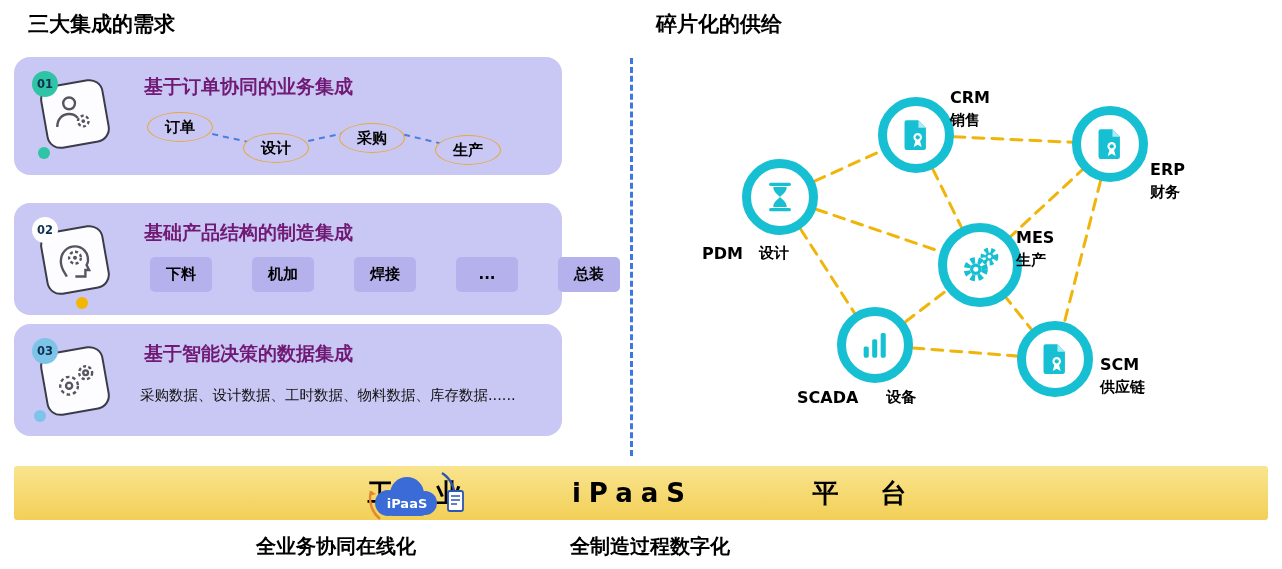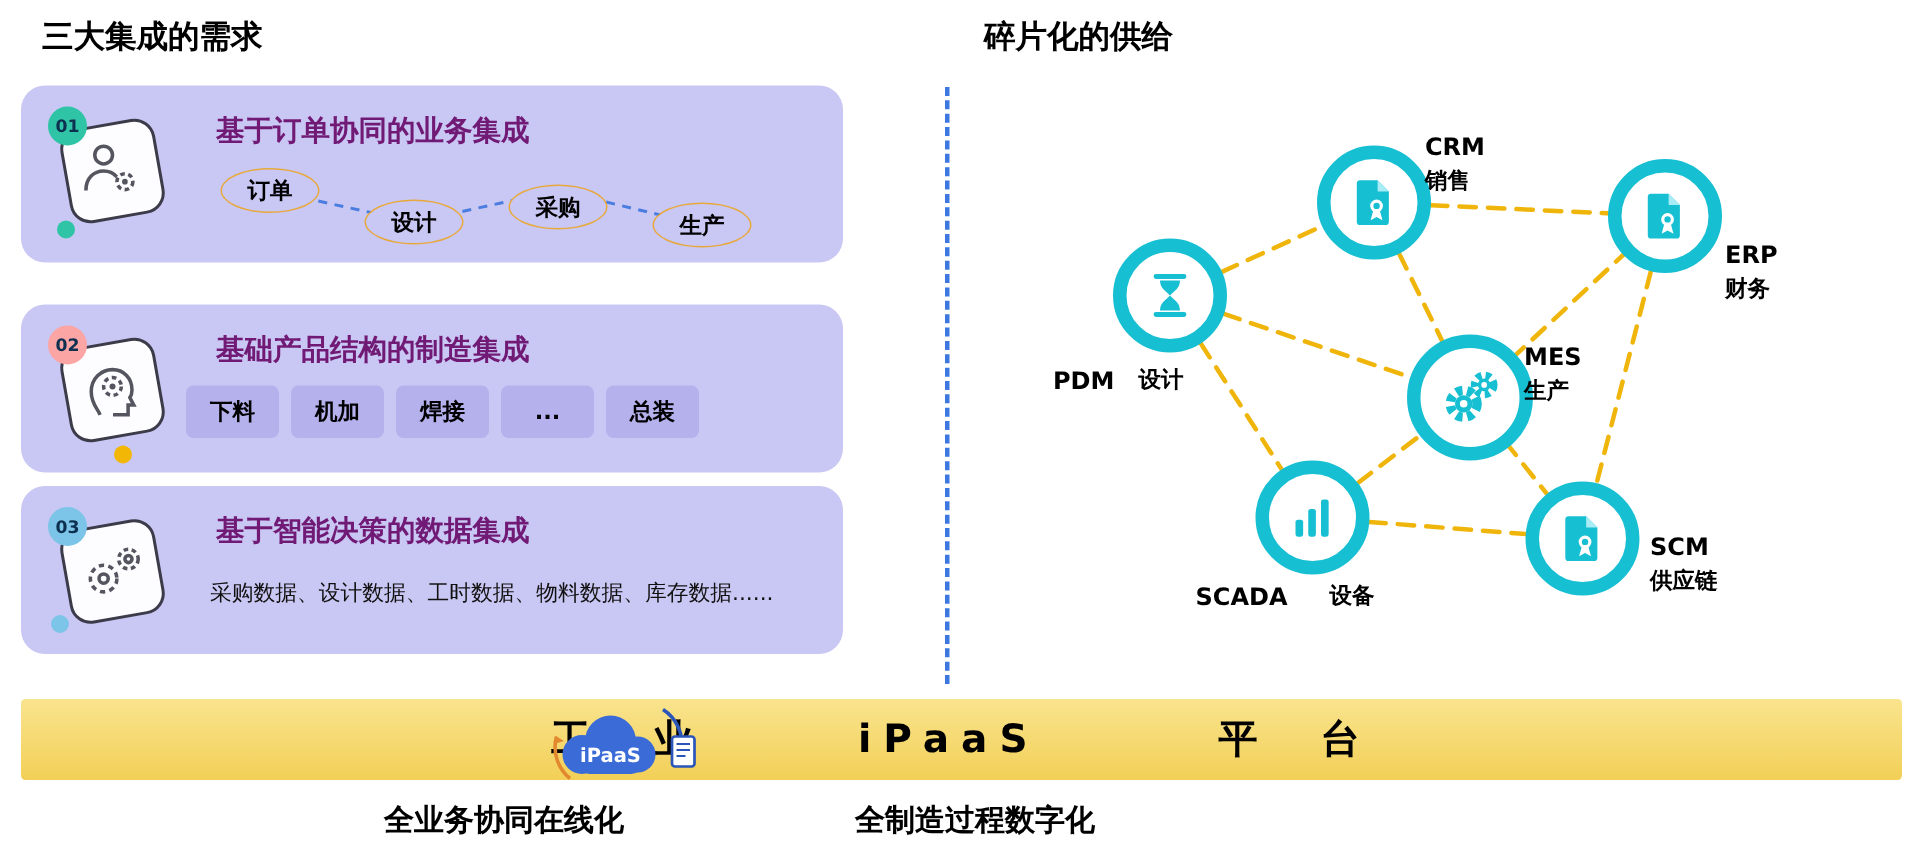--- a/index.html
+++ b/index.html
@@ -18,38 +18,38 @@
   .panel-title { position:absolute; left:130px; top:17px; font-size:19px; font-weight:bold; color:#701a75; }
 
   
   .badge-wrap { position:absolute; left:16px; top:12px; width:92px; height:92px; }
   .tilt-square { position:absolute; left:13px; top:13px; width:64px; height:64px; border:2.5px solid #3b3b49;
                  border-radius:14px; background:#fdfdff; transform:rotate(-10deg); }
   .inner-icon { position:absolute; left:19px; top:19px; }
   .badge { position:absolute; left:2px; top:2px; width:26px; height:26px; border-radius:50%;
            display:flex; align-items:center; justify-content:center; font-size:11.5px; font-weight:bold; color:#0e3050; }
   .badge-1 { background:#2ec4a5; }
-  .badge-2 { background:#fca5a5; }
+  .badge-2 { background:#ffffff; }
   .badge-3 { background:#7cc5e8; }
   .dot { position:absolute; left:8px; bottom:2px; width:12px; height:12px; border-radius:50%; }
   .dot-1 { background:#2ec4a5; }
   .dot-2 { background:#f2b705; left:46px; bottom:-2px; }
   .dot-3 { background:#7cc5e8; left:4px; bottom:6px; }
 
   
   .flow-lines { position:absolute; left:0; top:0; z-index:1; }
   .flow-ellipse { position:absolute; width:66px; height:30px; border:1.6px solid #e8a93c; border-radius:50%;
                   background:#c9c7f3; text-align:center; line-height:28px; font-size:15px; font-weight:bold; z-index:2; }
   .e1 { left:133px; top:55px; }
   .e2 { left:229px; top:76px; }
   .e3 { left:325px; top:55px;margin-top:11px; }
   .e4 { left:421px; top:78px; }
 
   
-  .steps { position:absolute; left:110px; top:54px; display:flex; gap:8px; }
+  .steps { position:absolute; left:136px; top:54px; display:flex; gap:40px; }
   .step { height:35px; background:#b5b1ed; border-radius:5px; text-align:center; line-height:35px;
           font-size:15px; font-weight:bold; padding:0 16px; min-width:62px; }
 
   
   .data-desc { position:absolute; left:126px; top:62px; font-size:14.5px; color:#111; }
 
   
   .divider { position:absolute; left:630px; top:58px; height:398px; border-left:3px dashed #3c78e0; }
 
   

